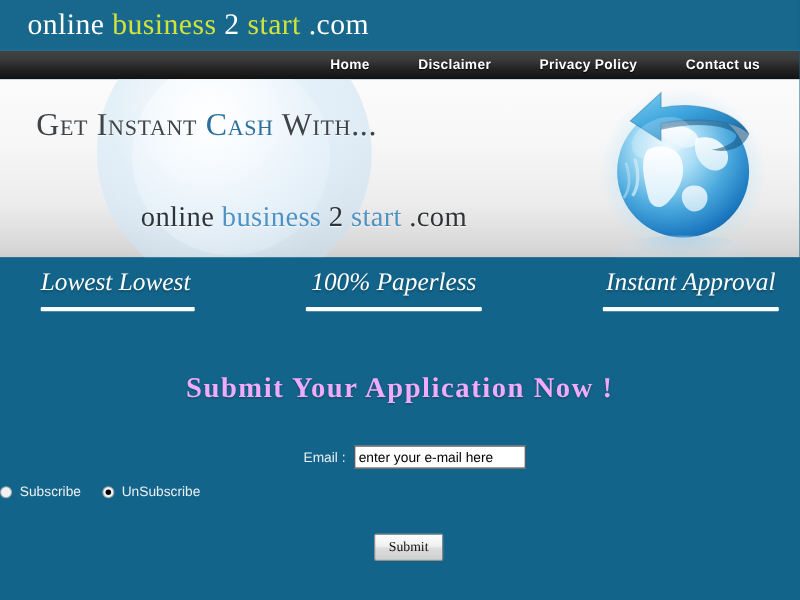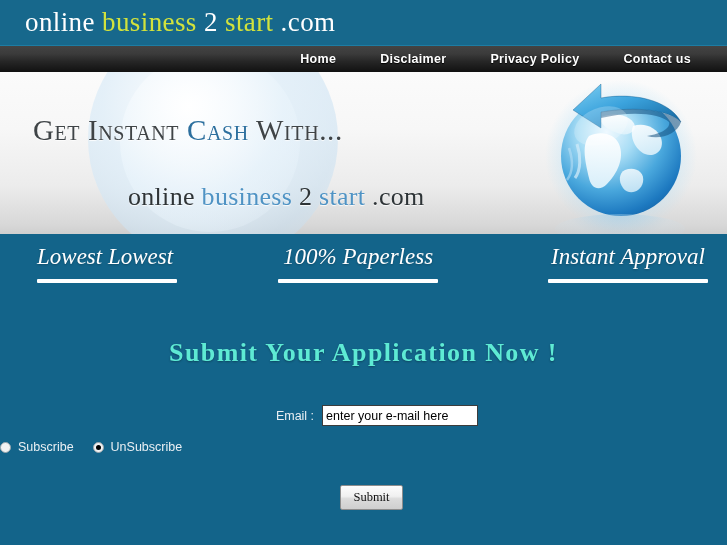--- a/index.html
+++ b/index.html
@@ -78,21 +78,21 @@
     top: -20px;
     width: 180px;
     height: 180px;
     border-radius: 50%;
     background: radial-gradient(circle at 38% 30%, rgba(255,255,255,0.95) 0%, rgba(235,245,252,0.6) 55%, rgba(255,255,255,0) 100%);
     pointer-events: none;
   }
   .hero-line1 {
     position: absolute;
     left: 33px;
-    top: 42px;
+    top: 26px;
     font-family: "Liberation Serif", serif;
     font-size: 29px;
     font-variant: small-caps;
     letter-spacing: 0.6px;
     color: #3f4447;
     white-space: nowrap;
     text-shadow: 0 1px 1px rgba(255,255,255,0.9);
   }
   .hero-line1 .blue { color: #2c6f9e; }
   .hero-line2 {
@@ -160,21 +160,21 @@
   
   .formsec {
     background: #13648a;
     text-align: center;
     padding-top: 32px;
   }
   .form-title {
     font-family: "Liberation Serif", serif;
     font-size: 26px;
     font-weight: bold;
-    color: #5eead4;
+    color: #f0abfc;
     letter-spacing: 1.4px;
     text-shadow: 0 1px 2px rgba(0,0,0,0.3);
   }
   .emailrow {
     margin-top: 37px;
     display: flex;
     justify-content: center;
     align-items: center;
     padding-left: 27px;
   }

